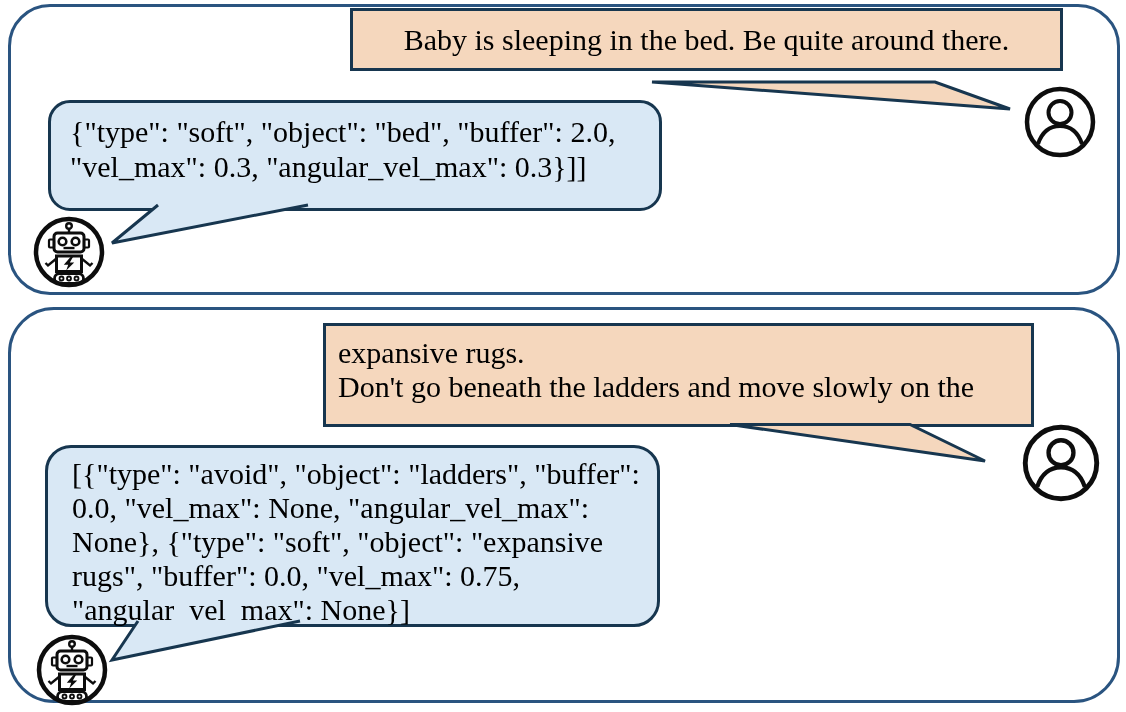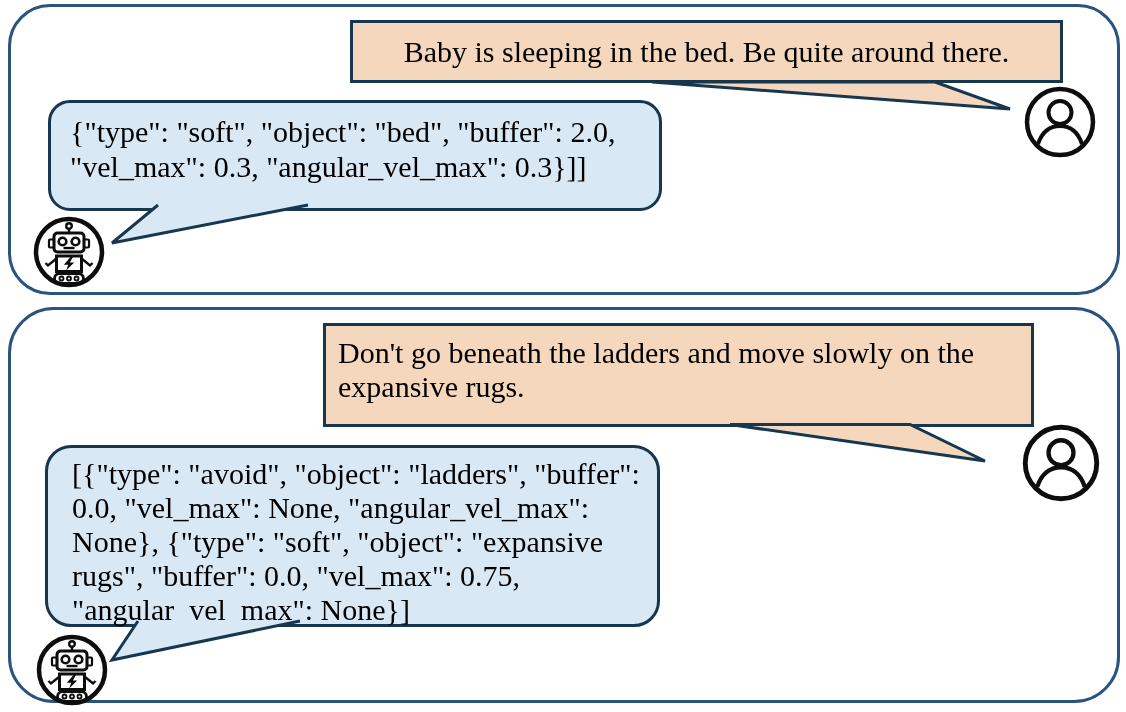--- a/index.html
+++ b/index.html
@@ -19,21 +19,21 @@
     background: #f5d7bd;
     border: 3.5px solid #17364f;
   }
   .robot-bubble {
     background: #d9e8f5;
     border: 3.5px solid #17364f;
     border-radius: 24px;
   }
 
   #user-bubble-1 {
-    left: 350px; top: 20px; width: 713px; height: 63px;
+    left: 350px; top: 8px; width: 713px; height: 63px;
     display: flex; align-items: center; justify-content: center;
   }
   #robot-bubble-1 {
     left: 48px; top: 100px; width: 614px; height: 111px;
     padding: 11px 8px 0 19px; line-height: 35px; border-radius: 22px;
   }
   #user-bubble-2 {
     left: 323px; top: 323px; width: 711px; height: 104px;
     padding: 10px 8px 0 12px;
   }
@@ -68,22 +68,22 @@
 
 <div class="bubble robot-bubble" id="robot-bubble-1">
   <div>
       <div class="line">{"type": "soft", "object": "bed", "buffer": 2.0,</div>
       <div class="line">"vel_max": 0.3, "angular_vel_max": 0.3}]]</div>
     </div>
 </div>
 
 <div class="bubble user-bubble" id="user-bubble-2">
   <div>
+      <div class="line">expansive rugs.</div>
       <div class="line">Don't go beneath the ladders and move slowly on the</div>
-      <div class="line">expansive rugs.</div>
     </div>
 </div>
 
 <div class="bubble robot-bubble" id="robot-bubble-2">
   <div>
       <div class="line">[{"type": "avoid", "object": "ladders", "buffer":</div>
       <div class="line">0.0, "vel_max": None, "angular_vel_max":</div>
       <div class="line">None}, {"type": "soft", "object": "expansive</div>
       <div class="line">rugs", "buffer": 0.0, "vel_max": 0.75,</div>
       <div class="line">"angular_vel_max": None}]</div>

